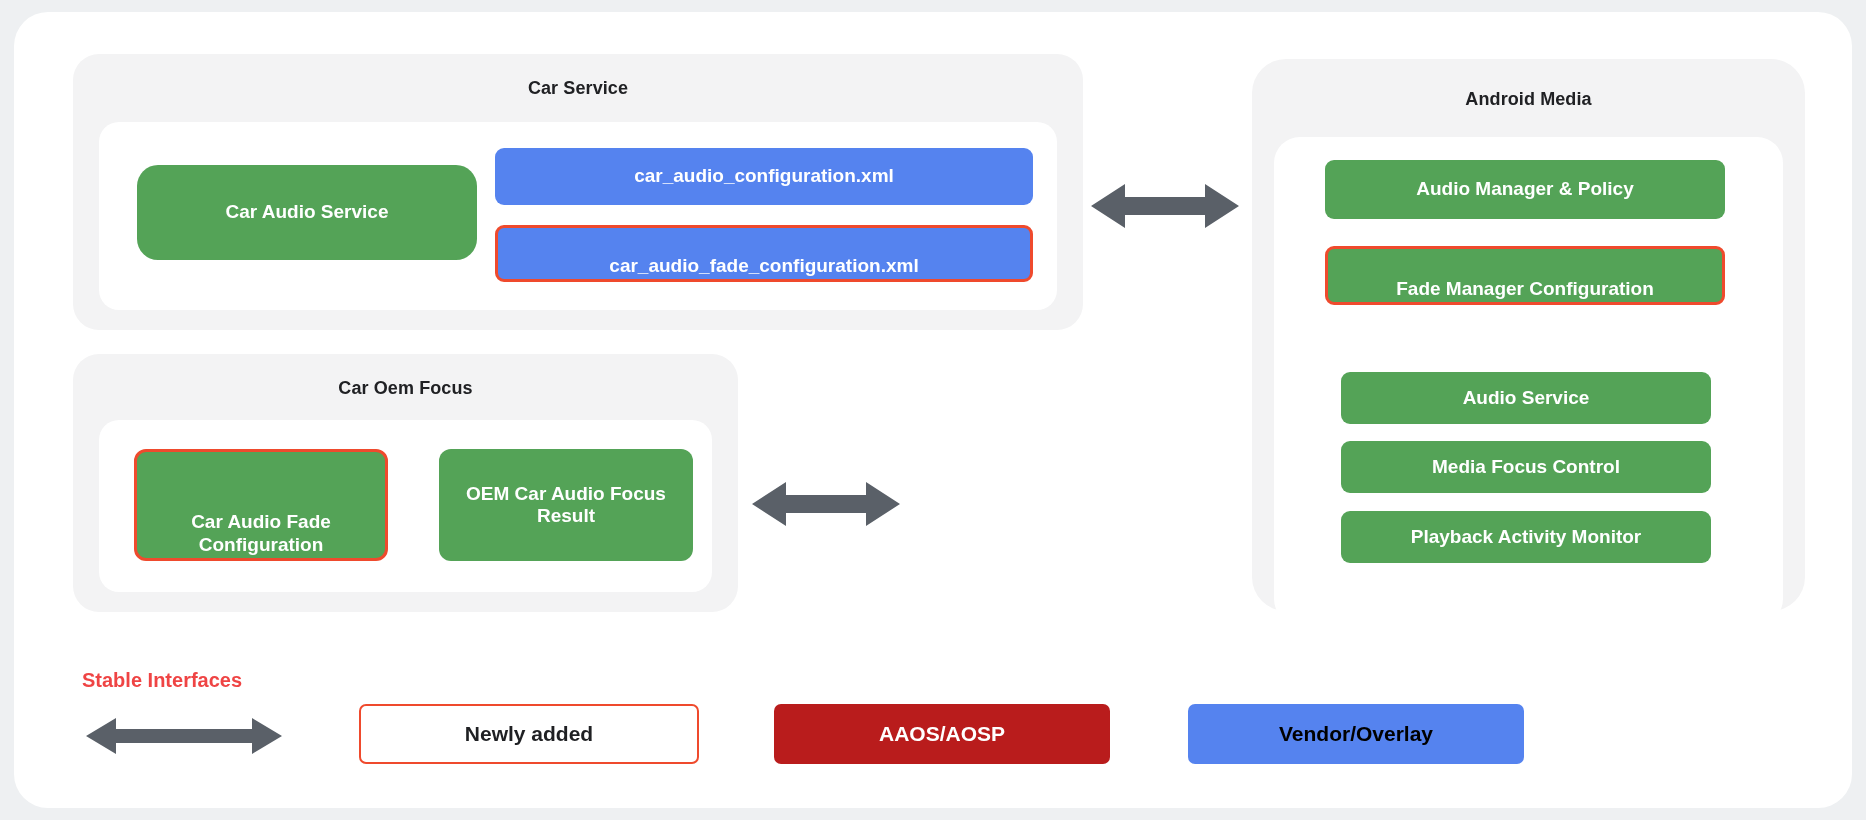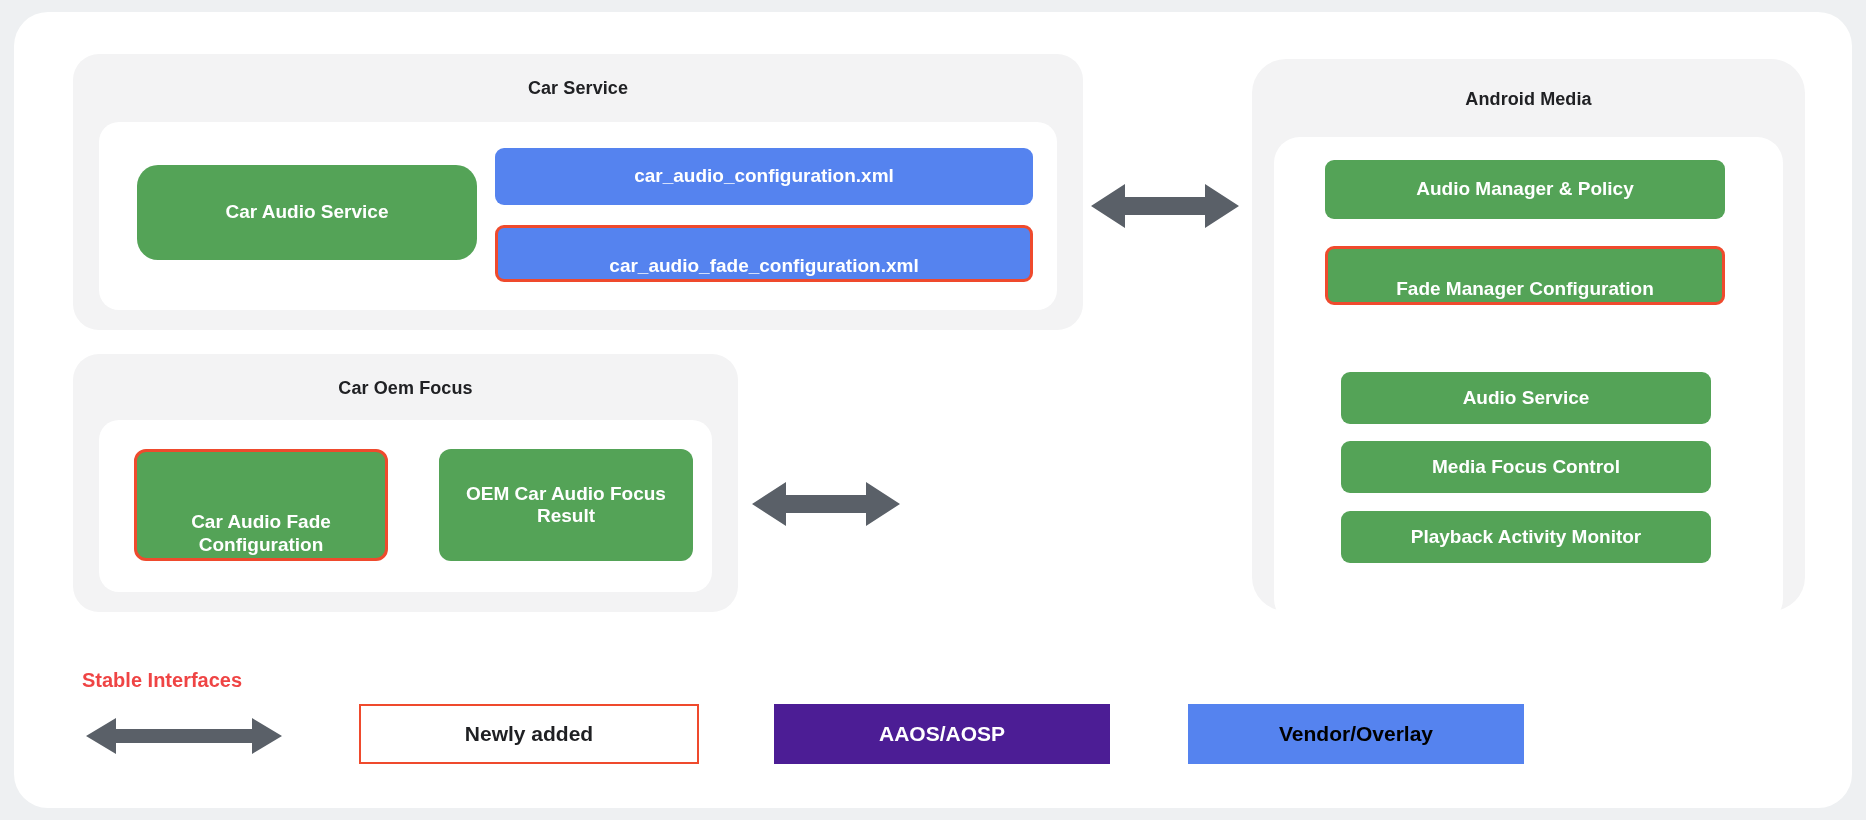--- a/index.html
+++ b/index.html
@@ -80,30 +80,30 @@
     font-size: 20px;
     font-weight: bold;
     color: #ef4444;
   }
   .legend-box {
     position: absolute;
     display: flex;
     align-items: center;
     justify-content: center;
     box-sizing: border-box;
-    border-radius: 0;
+    border-radius: 7px;
     font-size: 21px;
     font-weight: bold;
   }
   .legend-outline {
     background: #ffffff;
     border: 2px solid #ef4a2d;
     color: #1f2023;
   }
-  .legend-green { background: #4c1d95; color: #ffffff; }
+  .legend-green { background: #b91c1c; color: #ffffff; }
   .legend-blue  { background: #5583ef; color: #000000; }
 </style>
 </head>
 <body>
 
 <div id="page">
   <div class="card">
 
     <div class="group" style="left:59px; top:42px; width:1010px; height:276px;">
       <div class="group-title" style="top:24px;">Car Service</div>

